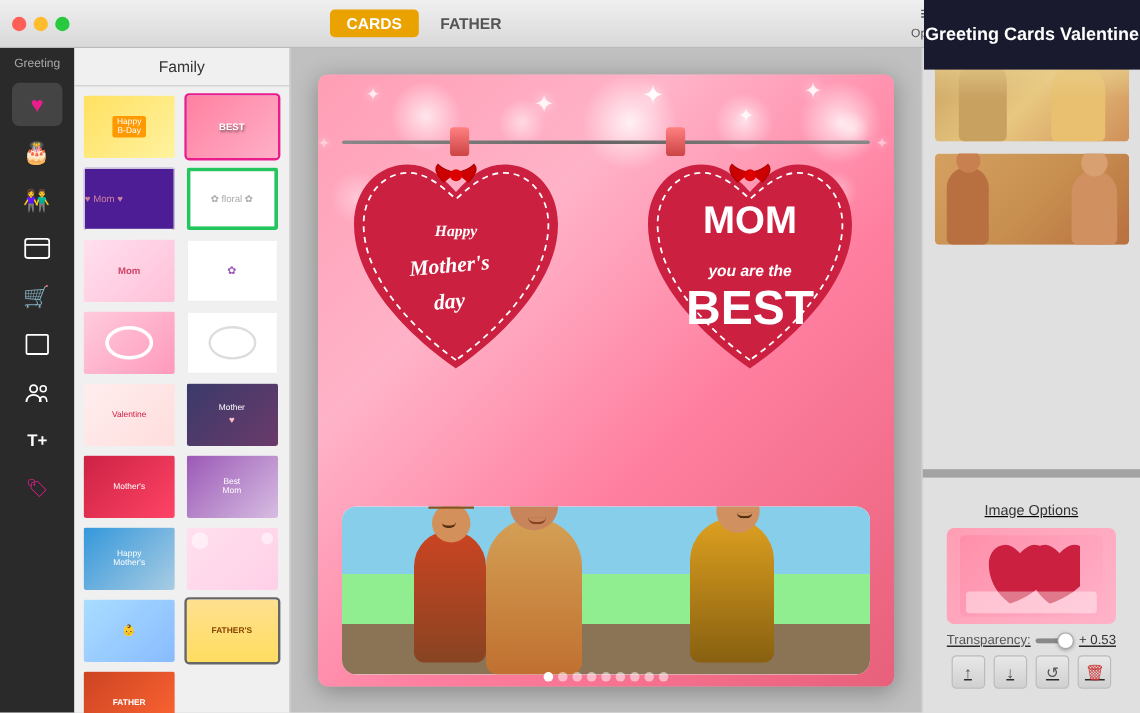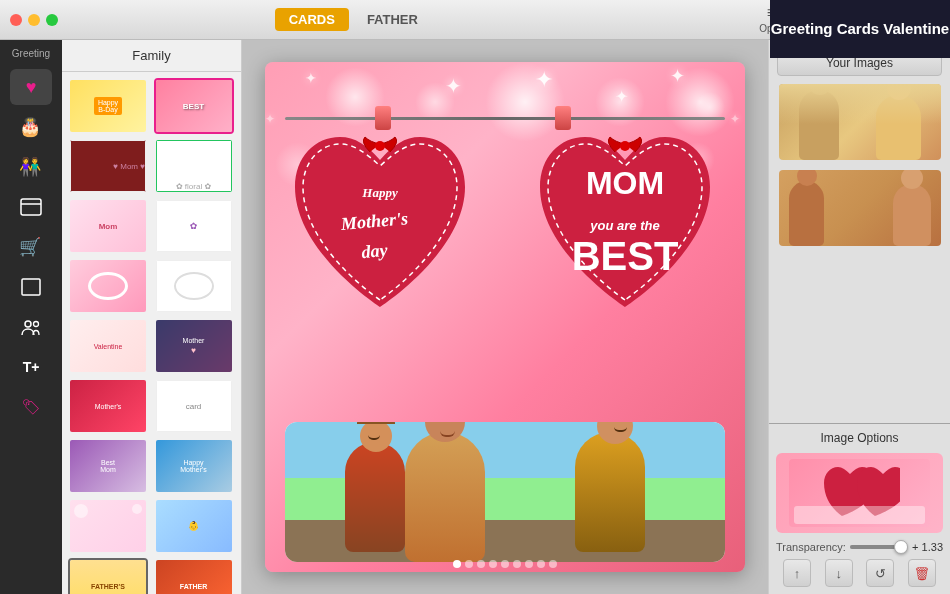--- a/index.html
+++ b/index.html
@@ -267,22 +267,23 @@
       background: linear-gradient(135deg, #d4a060 0%, #c89050 50%, #b87040 100%);
       display: flex;
       align-items: center;
       justify-content: center;
       position: relative;
     }
 
     
     .image-options-section {
       margin-top: auto;
-      padding: 7px;
-      border-top: 1px solid #a3a3a3;
+      padding: 20px;
+      border-top: 7px solid #a3a3a3;
+      text-decoration: underline;
     }
 
     .image-options-label {
       font-size: 12px;
       font-weight: 500;
       color: #333;
       text-align: center;
       margin-bottom: 8px;
     }
 
@@ -448,26 +449,26 @@
           <div style="background:#ff9900;color:white;font-size:7px;padding:2px 4px;border-radius:2px;text-align:center;">Happy<br>B-Day</div>
         </div>
       </div>
       <div class="gallery-thumb selected">
         <div style="width:100%;height:100%;background:linear-gradient(135deg,#ff80a0,#ffb0c8);display:flex;align-items:center;justify-content:center;">
           <div style="color:white;font-size:8px;font-weight:700;text-align:center;text-shadow:1px 1px 2px rgba(0,0,0,0.5);">BEST</div>
         </div>
       </div>
 
       <div class="gallery-thumb">
-        <div style="width:100%;height:100%;background:#7f1d1d;display:flex;align-items:center;justify-content:flex-end;border:1px solid #eee;">
+        <div style="width:100%;height:100%;background:#4c1d95;display:flex;align-items:center;justify-content:flex-start;border:1px solid #eee;">
           <div style="color:#cc80a0;font-size:8px;text-align:center;">♥ Mom ♥</div>
         </div>
       </div>
       <div class="gallery-thumb">
-        <div style="width:100%;height:100%;background:white;display:flex;align-items:flex-end;justify-content:center;border:1px solid #22c55e;">
+        <div style="width:100%;height:100%;background:white;display:flex;align-items:center;justify-content:center;border:3px solid #22c55e;">
           <div style="color:#aaa;font-size:8px;text-align:center;">✿ floral ✿</div>
         </div>
       </div>
 
       <div class="gallery-thumb">
         <div style="width:100%;height:100%;background:linear-gradient(135deg,#ffe0ee,#ffc0d8);display:flex;align-items:center;justify-content:center;">
           <div style="color:#cc4466;font-size:8px;font-weight:600;">Mom</div>
         </div>
       </div>
       <div class="gallery-thumb">
@@ -495,25 +496,20 @@
       <div class="gallery-thumb">
         <div style="width:100%;height:100%;background:linear-gradient(135deg,#3a3a6a,#6a3a6a);display:flex;flex-direction:column;align-items:center;justify-content:center;gap:2px;">
           <div style="color:white;font-size:7px;">Mother</div>
           <div style="color:pink;font-size:8px;">♥</div>
         </div>
       </div>
 
       <div class="gallery-thumb">
         <div style="width:100%;height:100%;background:linear-gradient(135deg,#cc2244,#ff4466);display:flex;align-items:center;justify-content:center;">
           <div style="color:white;font-size:7px;text-align:center;">Mother's</div>
-        </div>
-      </div>
-      <div class="gallery-thumb">
-        <div style="width:100%;height:100%;background:white;display:flex;align-items:center;justify-content:center;border:1px solid #eee;">
-          <div style="color:#888;font-size:8px;">card</div>
         </div>
       </div>
 
       <div class="gallery-thumb">
         <div style="width:100%;height:100%;background:linear-gradient(135deg,#9b59b6,#d7bde2);display:flex;align-items:center;justify-content:center;">
           <div style="color:white;font-size:7px;text-align:center;">Best<br>Mom</div>
         </div>
       </div>
       <div class="gallery-thumb">
         <div style="width:100%;height:100%;background:linear-gradient(135deg,#3498db,#a9cce3);display:flex;align-items:center;justify-content:center;">
@@ -632,21 +628,20 @@
         <div class="dot"></div>
         <div class="dot"></div>
         <div class="dot"></div>
         <div class="dot"></div>
         <div class="dot"></div>
       </div>
     </div>
   </div>
 
   <div class="right-panel">
-    <button class="your-images-header">Your Images</button>
 
     <div class="user-images">
 
       <div class="user-image-thumb">
         <div class="img1-bg">
 
           <div style="position:relative;width:100%;height:100%;">
             <div style="position:absolute;bottom:0;left:20px;width:40px;height:70px;background:#c8a060;border-radius:20px 20px 5px 5px;"></div>
             <div style="position:absolute;bottom:65px;left:30px;width:22px;height:22px;border-radius:50%;background:#d4b070;"></div>
             <div style="position:absolute;bottom:0;right:20px;width:45px;height:65px;background:#e8c070;border-radius:22px 22px 5px 5px;"></div>
@@ -683,21 +678,21 @@
           <div style="position:absolute;bottom:3px;left:5px;right:5px;height:18px;background:rgba(255,255,255,0.4);border-radius:3px;"></div>
         </div>
       </div>
 
       <div class="transparency-row">
         <span class="transparency-label">Transparency:</span>
         <div class="slider-track">
           <div class="slider-fill"></div>
           <div class="slider-thumb"></div>
         </div>
-        <span class="transparency-value">+ 1.33</span>
+        <span class="transparency-value">+ 0.53</span>
       </div>
 
       <div class="action-icons-row">
         <div class="action-icon-btn" title="Move Up">↑</div>
         <div class="action-icon-btn" title="Move Down">↓</div>
         <div class="action-icon-btn" title="Rotate">↺</div>
         <div class="action-icon-btn" title="Delete" style="color:#cc3333;">🗑</div>
       </div>
     </div>
   </div>

